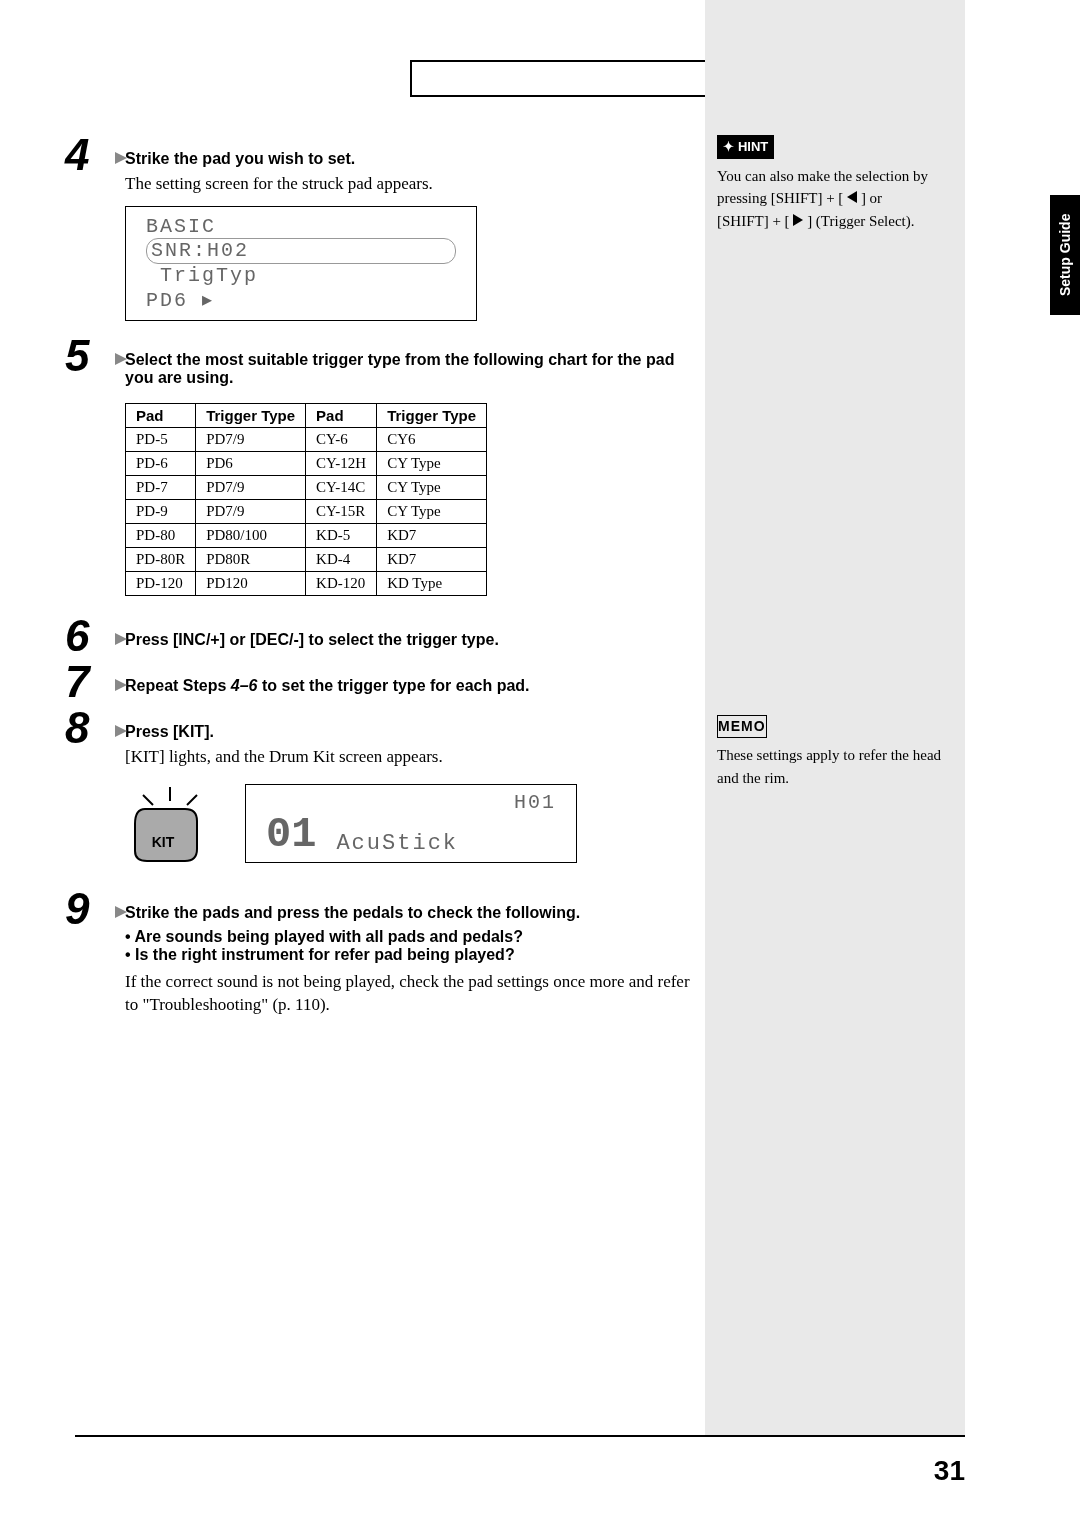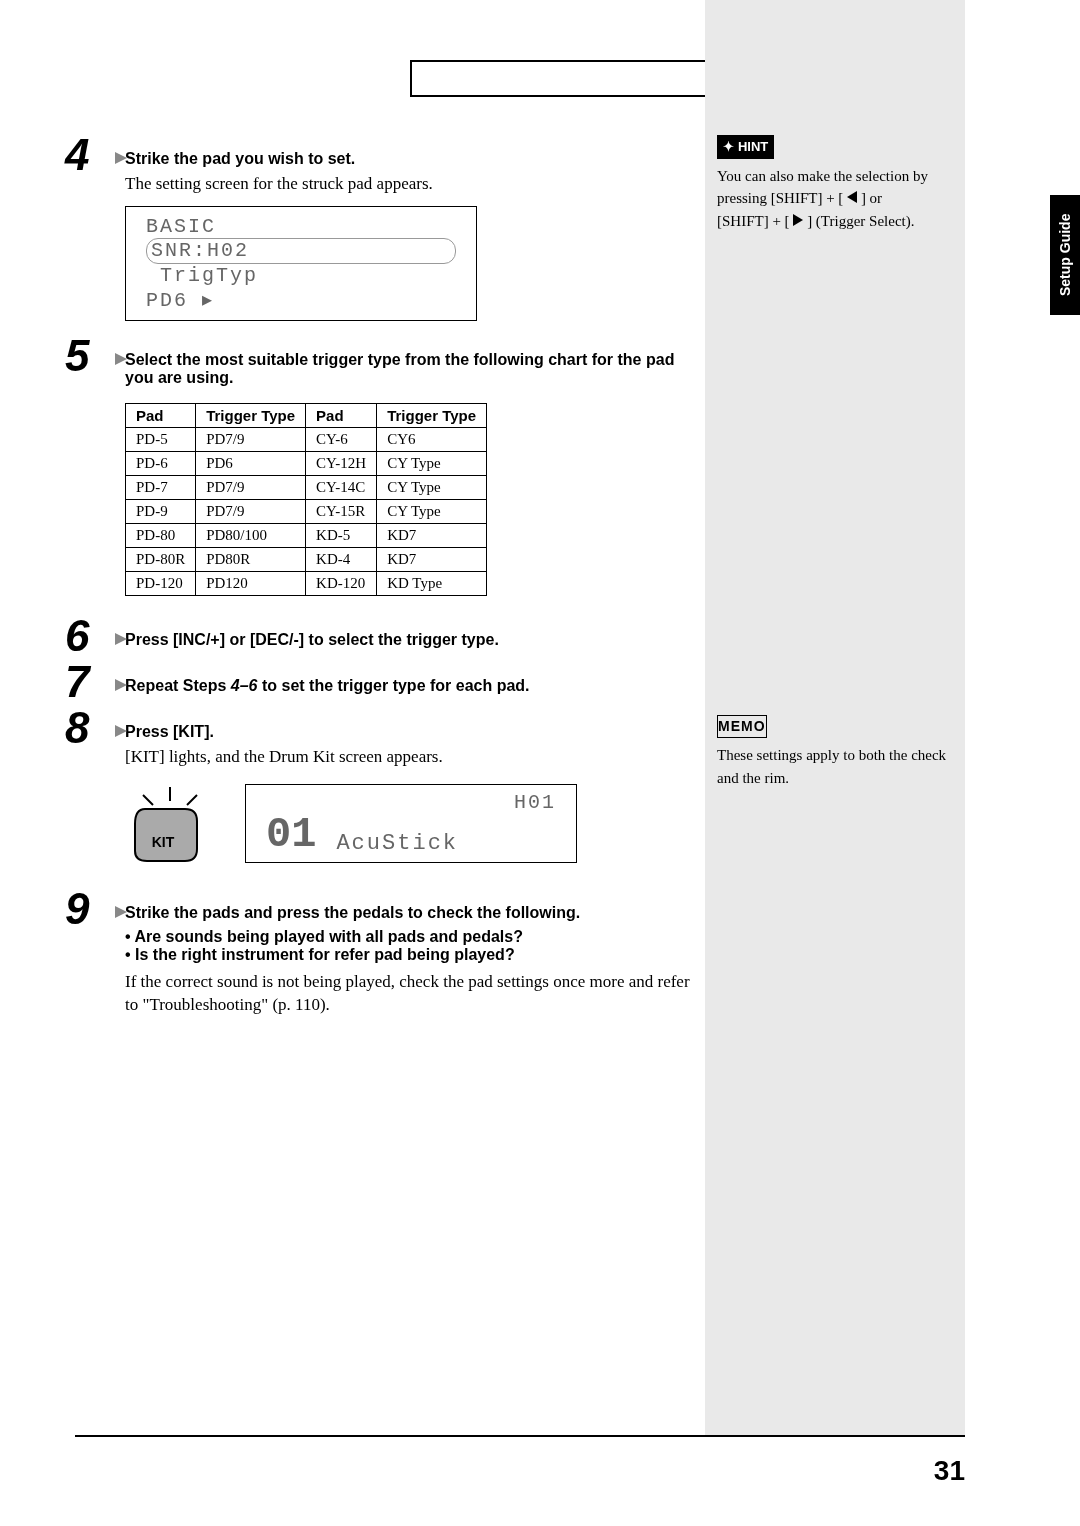--- a/index.html
+++ b/index.html
@@ -277,21 +277,21 @@
         <span>✦</span>
           <span>HINT</span>
       </div>
       <div>
         <span>You can also make the selection by pressing [SHIFT] + [ </span><span class="tri-left"></span><span> ] or [SHIFT] + [ </span><span class="tri-right"></span><span> ] (Trigger Select).</span>
       </div>
     </div>
 
     <div class="side-memo side-item">
       <div class="memo-badge">MEMO</div>
-      <div>These settings apply to both the check and the rim.</div>
+      <div>These settings apply to refer the head and the rim.</div>
     </div>
   </div>
 
   <div class="side-tab">Setup Guide</div>
 
   <div class="main-col">
 
     <div class="step" style="margin-top:90px;">
       <div class="step-num">4</div>
       <div class="step-body">

